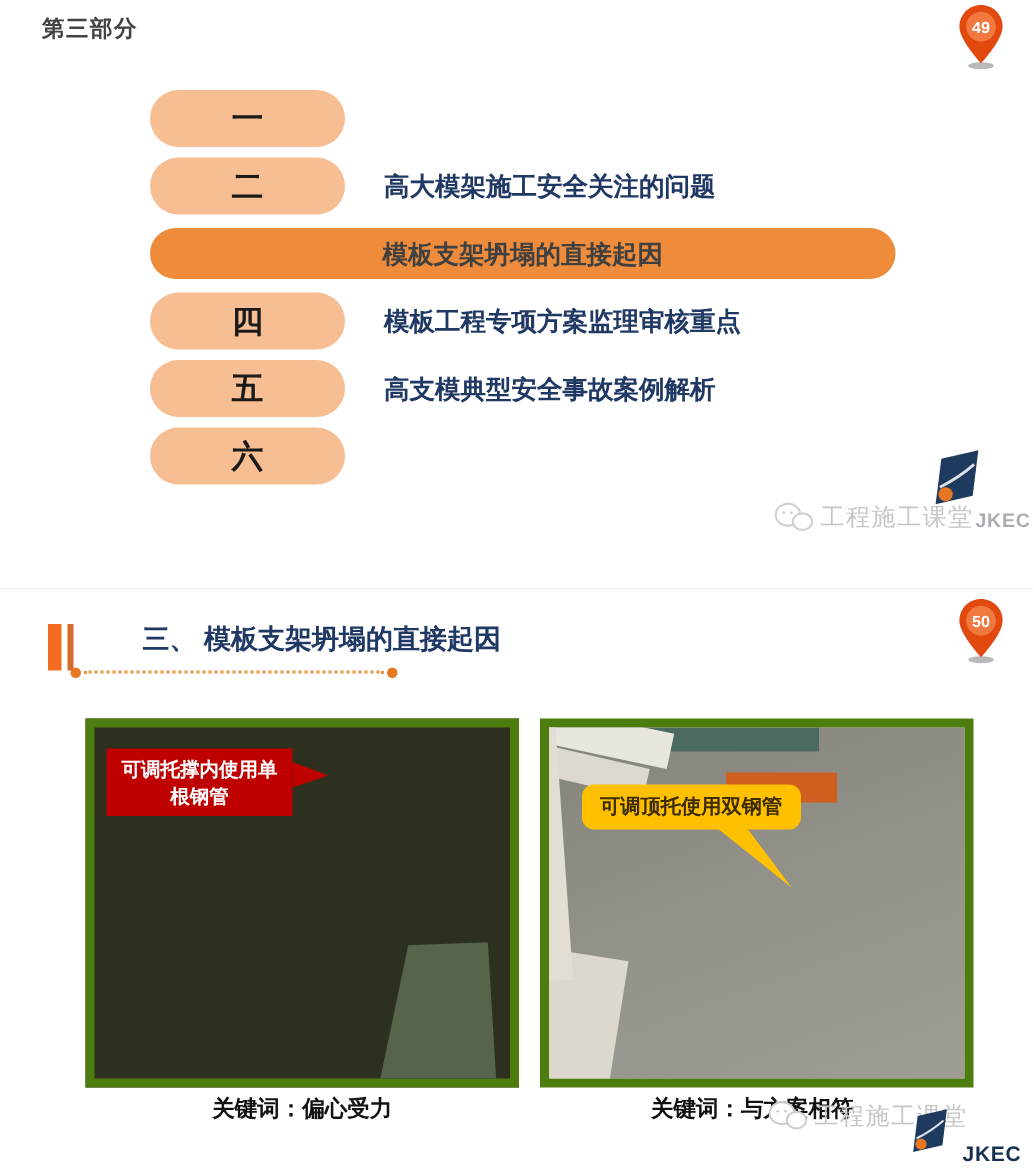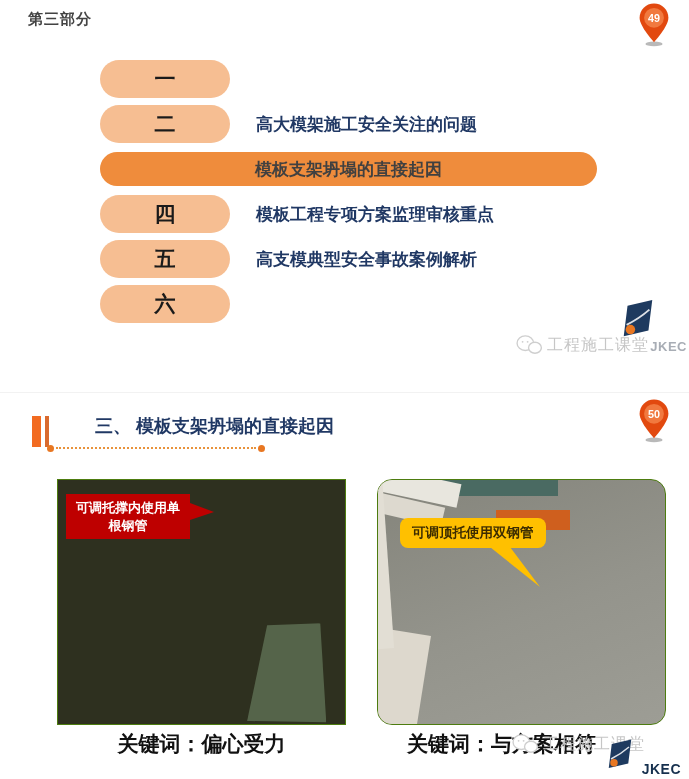--- a/index.html
+++ b/index.html
@@ -50,23 +50,23 @@
   .bar-b { position:absolute; left:45px; top:23px; width:4px; height:31px; background:#D96A2E; }
   .s2-title { position:absolute; left:95px; top:21px; font-size:18px;
               font-weight:800; color:#203864; }
   .dotline { position:absolute; left:47px; top:51px; width:218px; height:8px;
              display:flex; align-items:center; }
   .dotline .dot { width:7px; height:7px; border-radius:50%; background:#E87722; }
   .dotline .line { flex:1; border-top:2px dotted #E8923B; margin:0 2px; }
 
   
   figure.photo { position:absolute; top:86px; width:289px; height:246px;
-                 border:1px solid #4d7c0f; overflow:hidden; }
+                 border:6px solid #4d7c0f; overflow:hidden; }
   .photo-left  { left:57px;  background:#2e301f; }
-  .photo-right { left:377px; background:linear-gradient(160deg,#84847b 0%,#94948c 55%,#9d9d95 100%);border-radius:15px; }
+  .photo-right { left:360px; background:linear-gradient(160deg,#84847b 0%,#94948c 55%,#9d9d95 100%); }
   .art, .art * { position:absolute; }
 
   
   .ceiling { inset:0; clip-path:polygon(0 0,100% 0,100% 44%,0 25%);
              background:repeating-linear-gradient(100deg,#c9ad66 0 7px,#8a6f3a 7px 11px,#b59a55 11px 16px); }
   .pole { width:4px; background:linear-gradient(to right,#8f814f,#c3b382,#6f6240); bottom:0; }
   .pole.p1{left:74px; top:70px;} .pole.p2{left:117px; top:78px;}
   .pole.p3{left:159px; top:84px; width:3px;} .pole.p4{left:199px; top:90px;}
   .pole.p5{left:239px; top:97px;} .pole.p6{left:264px; top:101px; width:3px;}
   .bright-pipe { left:28px; top:0; bottom:0; width:6px;
@@ -95,21 +95,21 @@
                  border-top:9px solid transparent; border-bottom:8px solid transparent;
                  border-left:24px solid #BE0000; }
   .callout-yellow { position:absolute; left:22px; top:38px; z-index:3;
                  background:#FFC000; color:#3c2c00; font-size:13.5px; font-weight:700;
                  padding:6px 12px; border-radius:8px; white-space:nowrap; }
   .callout-yellow .tail { position:absolute; left:62%; top:96%; width:52px; height:42px; }
 
   
   .caption { position:absolute; top:337px; width:289px; text-align:center;
              font-family:"Liberation Serif", serif; font-weight:700;
-             font-size:21px; color:#111111; }
+             font-size:15px; color:#111111; }
   .cap-left { left:57px; } .cap-right { left:357px; }
 </style>
 </head>
 <body>
 
 <div class="page">
 
   <section class="slide slide1">
     <div class="section-label">第三部分</div>
 

